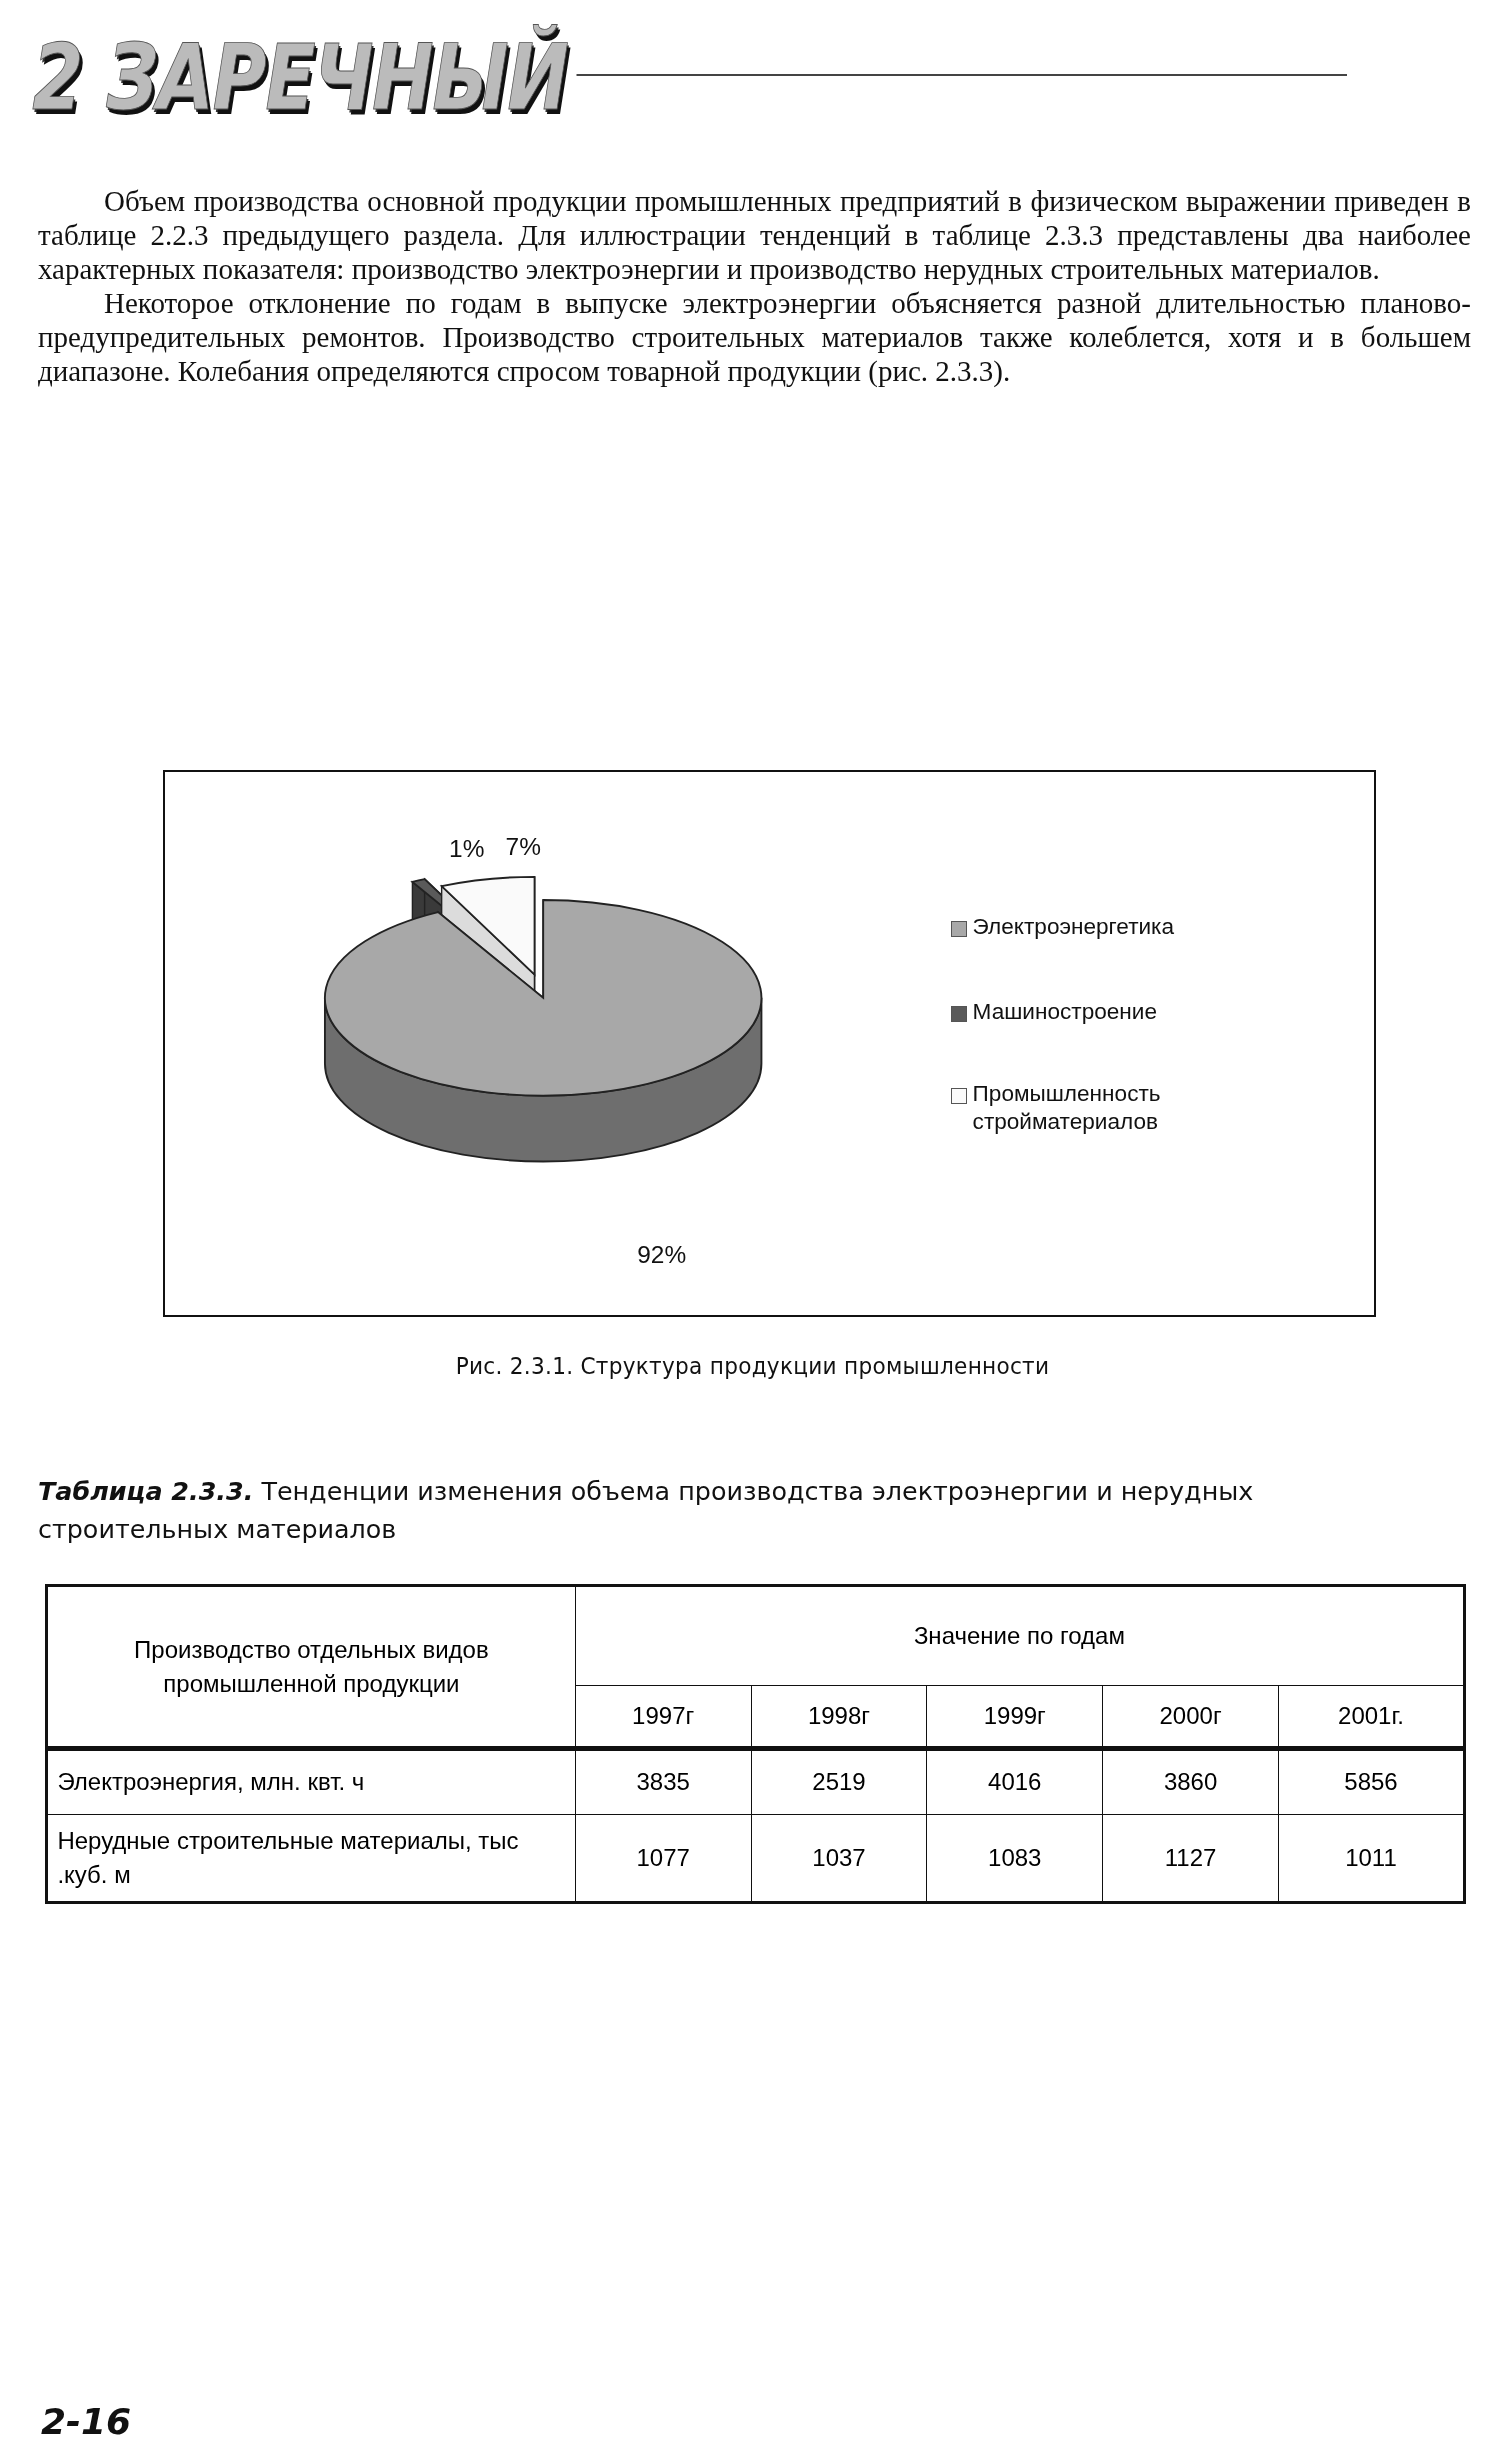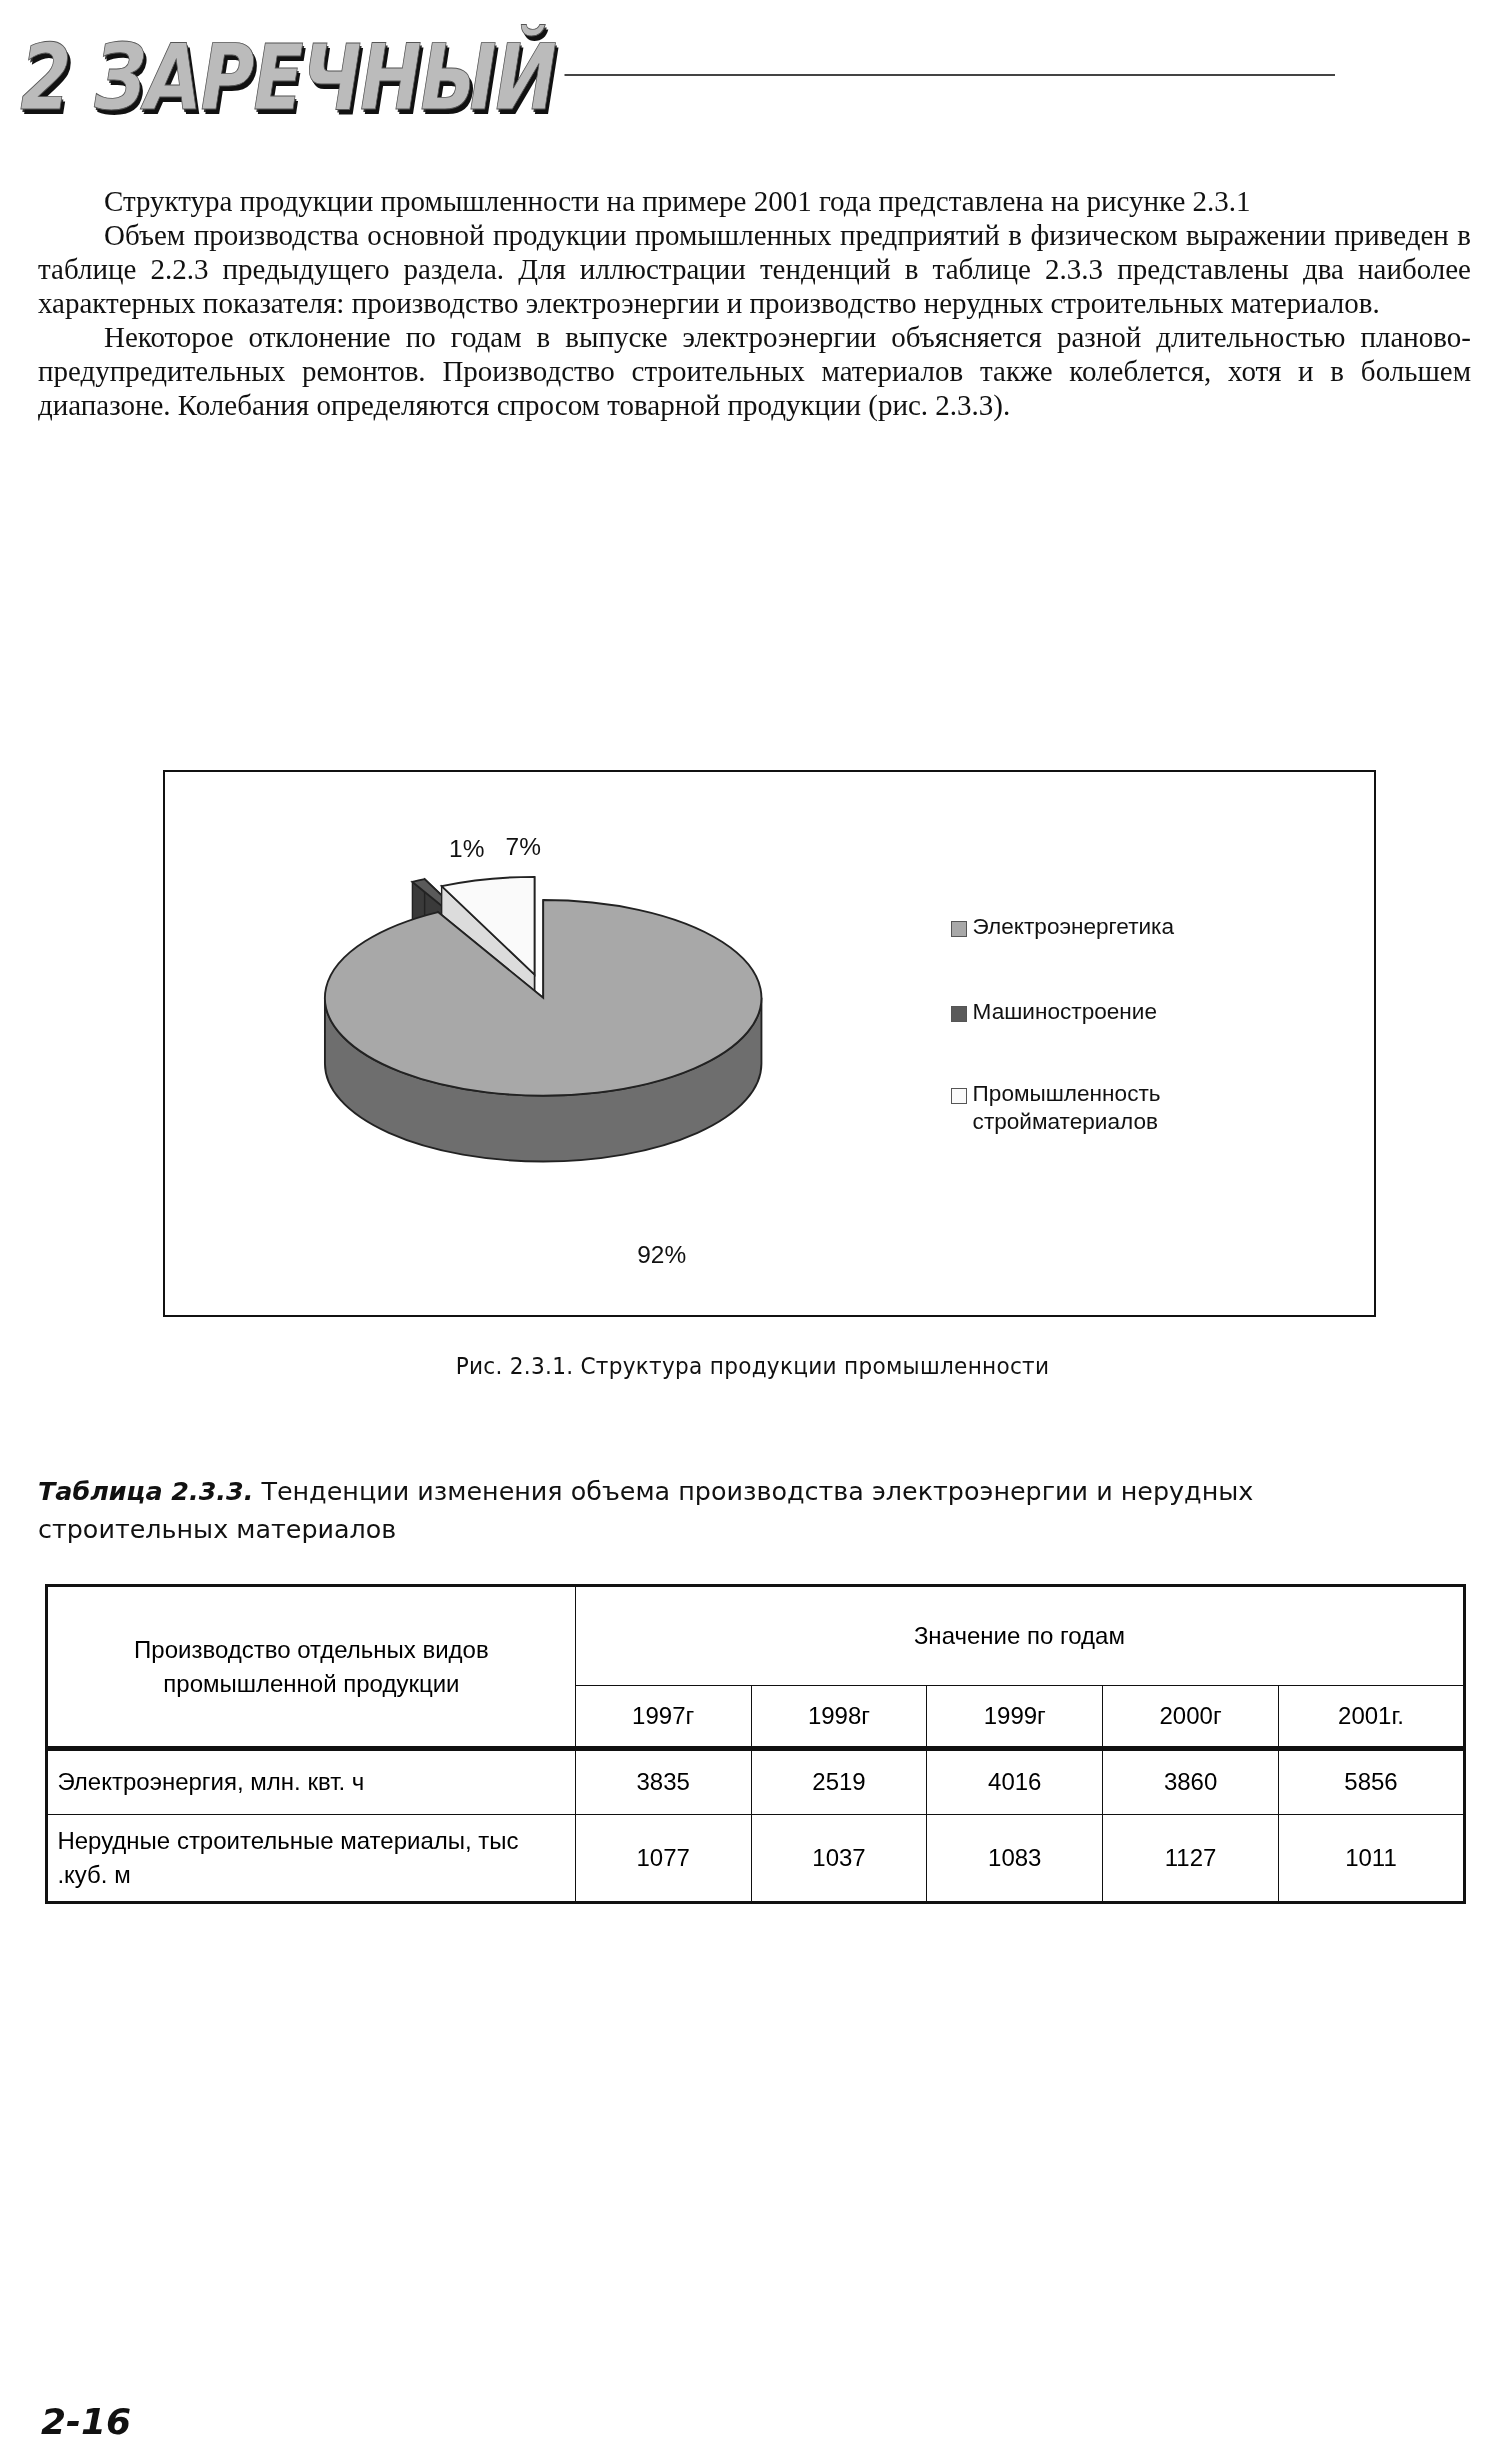--- a/index.html
+++ b/index.html
@@ -1,21 +1,21 @@
 <!DOCTYPE html>
 <html style="font-size:15px"><head>
   <meta charset="utf-8">
   <style>
     html, body { margin: 0; padding: 0; background: #ffffff; }
     body {
       width: 1505px; height: 2450px; position: relative; overflow: hidden;
       font-family: "Liberation Serif", serif; color: #111;
     }
     .header {
-      position: absolute; left: 0; top: 0; width: 1373px; height: 160px;
+      position: absolute; left: 12px; top: 0; width: 1373px; height: 160px;
     }
     .header-rule {
       position: absolute; left: 38px; right: 38px; top: 74px; height: 1.9px; background: #444;
     }
     .header-title {
       position: absolute; left: 11.3px; top: 26px; padding: 0 11.3px; background: #fff;
       font-family: "DejaVu Sans", sans-serif; font-weight: bold; font-style: italic;
       font-size: 90px; line-height: 103px; letter-spacing: -1.9px; color: #bbb;
       transform: scaleX(0.82); transform-origin: left center;
       text-shadow: 3.8px 4.7px 0 #111, 1.9px 2.8px 0 #333;
@@ -72,21 +72,20 @@
   </style>
 </head>
 <body>
 
 <div class="header">
   <div class="header-rule"></div>
   <div class="header-title">2 ЗАРЕЧНЫЙ</div>
 </div>
 
 <div class="body-text">
-  <p>Структура продукции промышленности на примере 2001 года представлена на рисунке 2.3.1</p>
   <p>Объем производства основной продукции промышленных предприятий в физическом выражении приведен в таблице 2.2.3 предыдущего раздела. Для иллюстрации тенденций в таблице 2.3.3 представлены два наиболее характерных показателя: производство электроэнергии и производство нерудных строительных материалов.</p>
   <p>Некоторое отклонение по годам в выпуске электроэнергии объясняется разной длительностью планово-предупредительных ремонтов. Производство строительных материалов также колеблется, хотя и в большем диапазоне. Колебания определяются спросом товарной продукции (рис. 2.3.3).</p>
 </div>
 
 <div class="chart-box">
   <svg id="pie-svg" width="1207" height="541" viewBox="0 0 1283 575">
       <g>
         <path d="M374.7605700156272,207.92376512921876 L262.9937176240293,116.78787040465696 L262.9937176240293,186.78787040465696 L374.7605700156272,277.92376512921874 Z" fill="#3a3a3a" stroke="#222" stroke-width="1.5"></path>
         <path d="M374.7605700156272,207.92376512921876 L275.9797743725303,113.82175167275275 L275.9797743725303,183.82175167275275 L374.7605700156272,277.92376512921874 Z" fill="#3a3a3a" stroke="#222" stroke-width="1.5"></path>
         <path d="M374.7605700156272,207.92376512921876 L262.9937176240293,116.78787040465696 A232,104 0 0 1 275.9797743725303,113.82175167275275 Z" fill="#5a5a5a" stroke="#222" stroke-width="2"></path>

